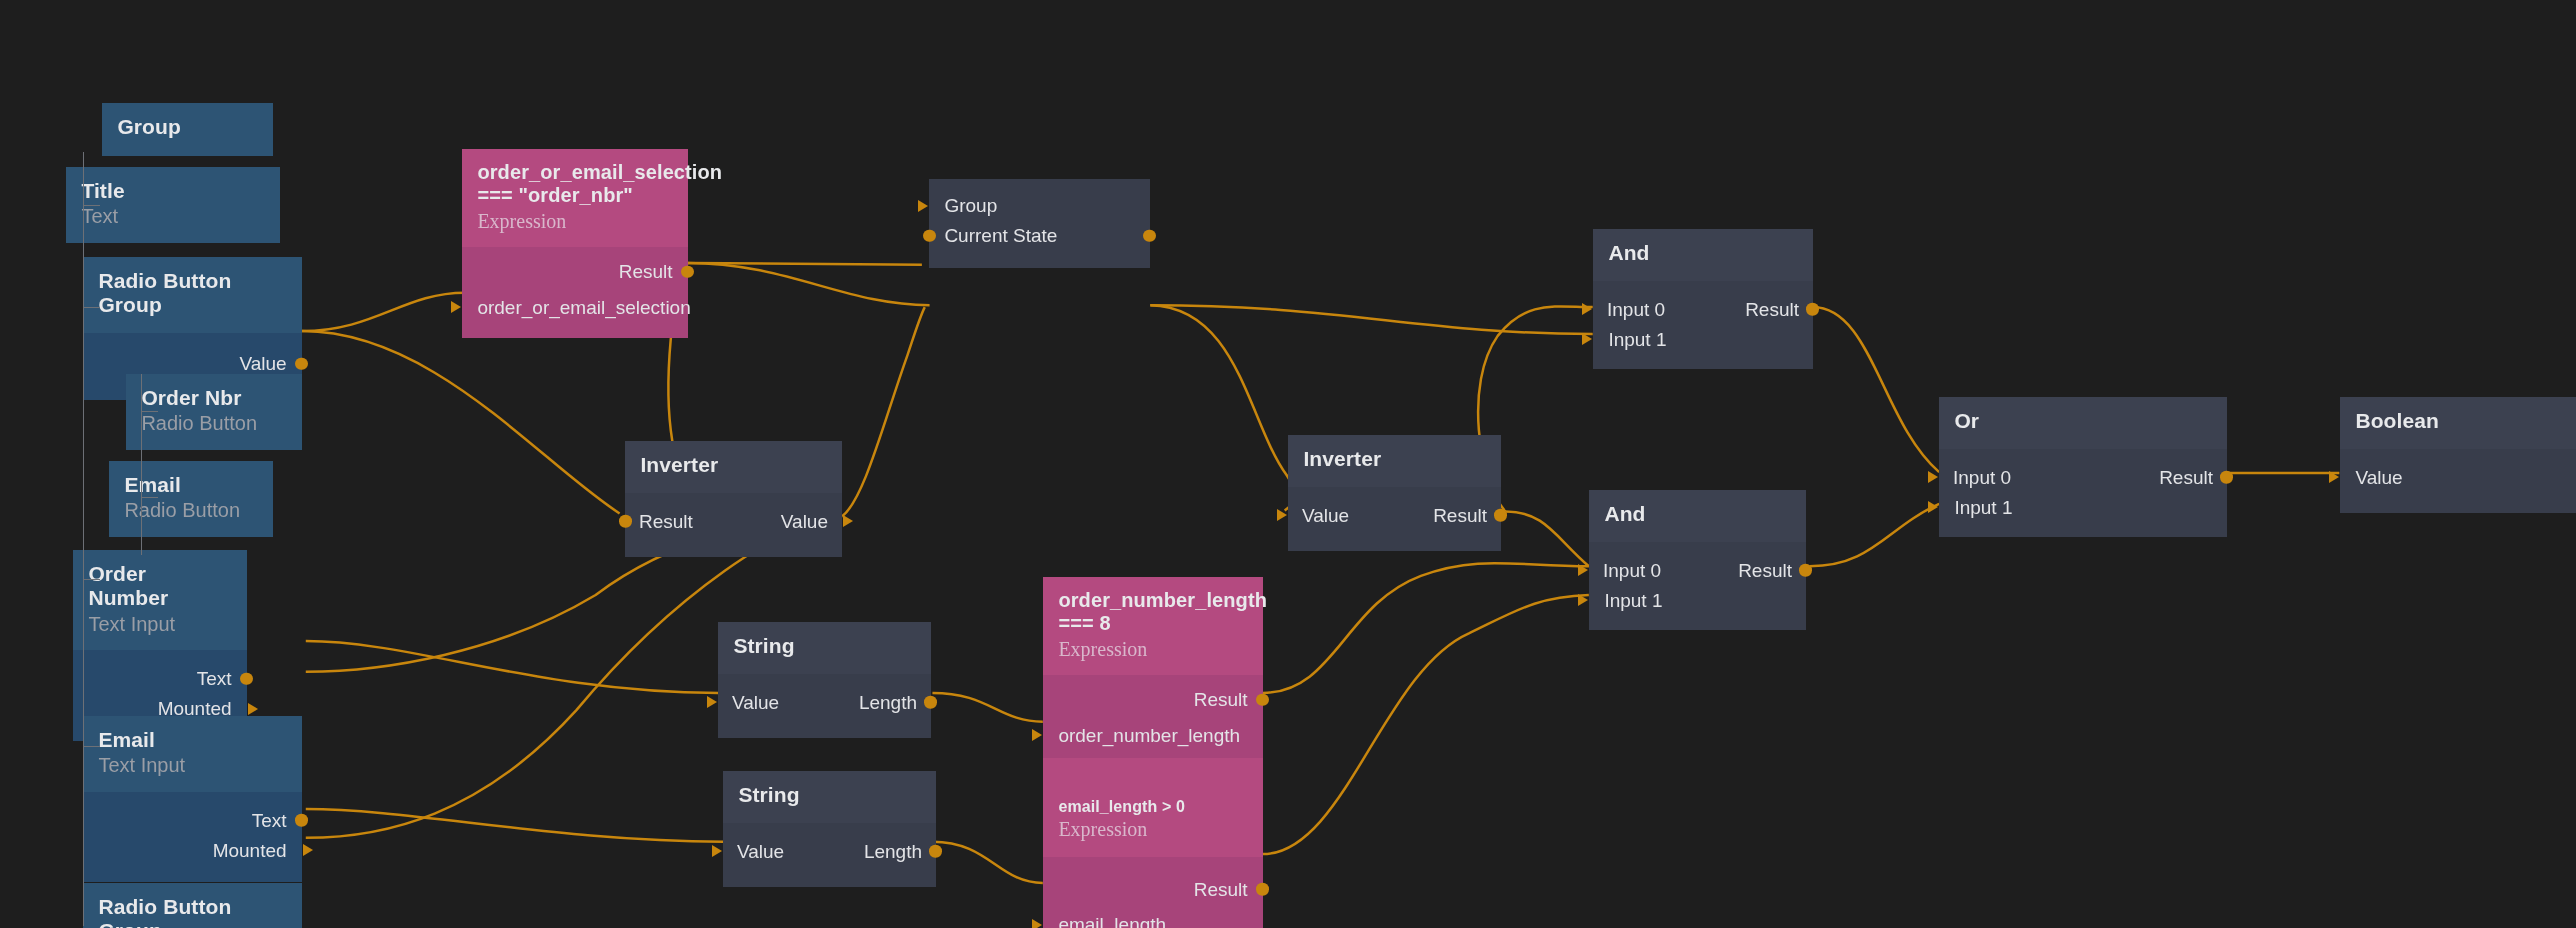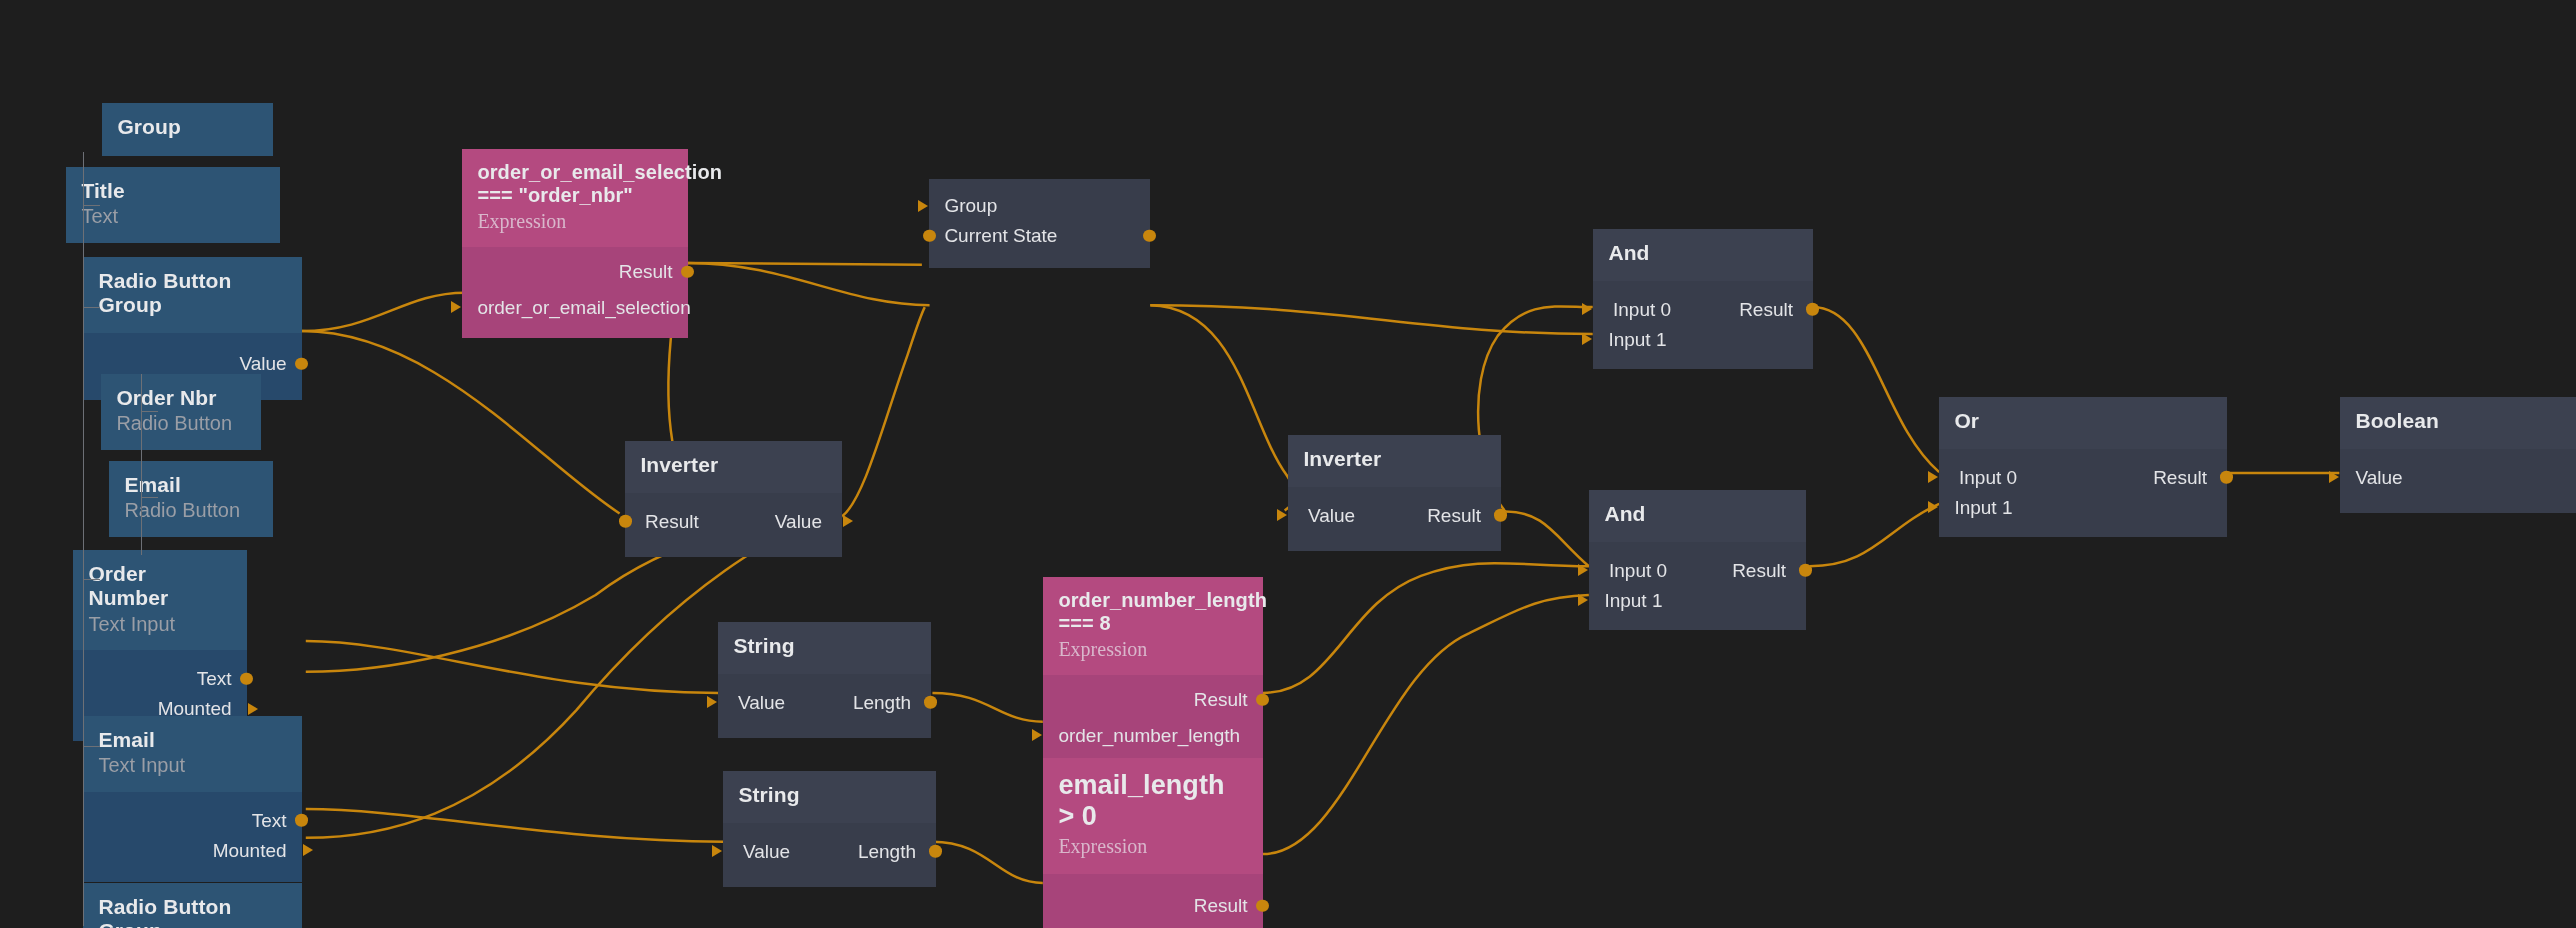--- a/index.html
+++ b/index.html
@@ -77,21 +77,21 @@
     box-sizing: border-box;
   }
   .port-label {
     font-size: 19px;
     color: #e3e4e7;
     line-height: 1;
     white-space: nowrap;
   }
   .port-row.left  { justify-content: flex-start; padding-left: 15.4px; }
   .port-row.right { justify-content: flex-end;   padding-right: 15.4px; }
-  .port-row.both  { justify-content: space-between; padding: 0 20px; gap: 8px; }
+  .port-row.both  { justify-content: space-between; padding: 0 14px; gap: 8px; }
 
   
   .n-blue  .node-head { background: #2d5474; }
   .n-blue  .node-body { background: #27496b; }
   .n-blue  { box-shadow: 0 0 0 0 transparent; }
 
   .n-group .node-head { background: #2d5474; }
 
   .n-dark  .node-head { background: #3c4150; }
   .n-dark  .node-body { background: #383d4b; }
@@ -217,21 +217,21 @@
         <div class="node-title">Radio Button Group</div>
       </div>
       <div class="node-body" style="padding-top:15.4px; padding-bottom:21px;">
         <div class="port-row right">
           <span class="port-label">Value</span>
           <span class="dot out"></span>
         </div>
       </div>
     </div>
 
-    <div class="node n-blue" style="left:101px; top:374px; width:160px;">
+    <div class="node n-blue" style="left:126px; top:374px; width:176px;">
       <div class="node-head">
         <div class="node-title">Order Nbr</div>
         <div class="node-sub">Radio Button</div>
       </div>
     </div>
 
     <div class="node n-blue" style="left:109px; top:461px; width:164px;">
       <div class="node-head">
         <div class="node-title">Email</div>
         <div class="node-sub">Radio Button</div>
@@ -379,21 +379,21 @@
         </div>
         <div class="port-row left" style="margin-top:5.8px;">
           <span class="arrow in"></span>
           <span class="port-label">order_number_length</span>
         </div>
       </div>
     </div>
 
     <div class="node n-pink" style="left:1043px; top:758px; width:220px;">
       <div class="node-head" style="padding-bottom:14.4px;">
-        <div class="node-title" style="font-size:27px;">email_length &gt; 0</div>
+        <div class="node-title" style="font-size:16px;margin-top:28px;">email_length &gt; 0</div>
         <div class="node-sub">Expression</div>
       </div>
       <div class="node-body" style="padding-top:17.3px; padding-bottom:15.4px;">
         <div class="port-row right">
           <span class="port-label">Result</span>
           <span class="dot out"></span>
         </div>
         <div class="port-row left" style="margin-top:5.8px;">
           <span class="arrow in"></span>
           <span class="port-label">email_length</span>

